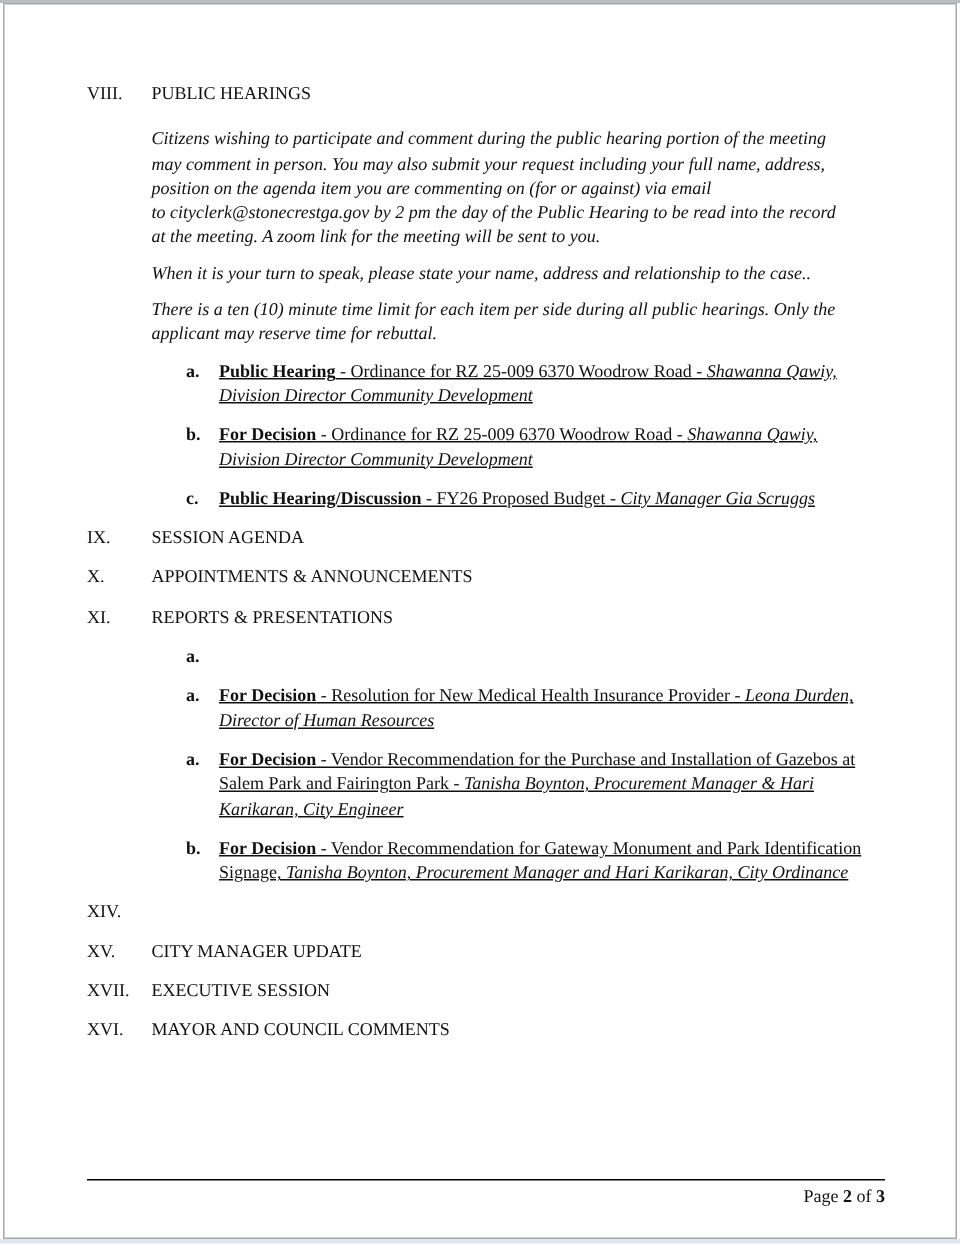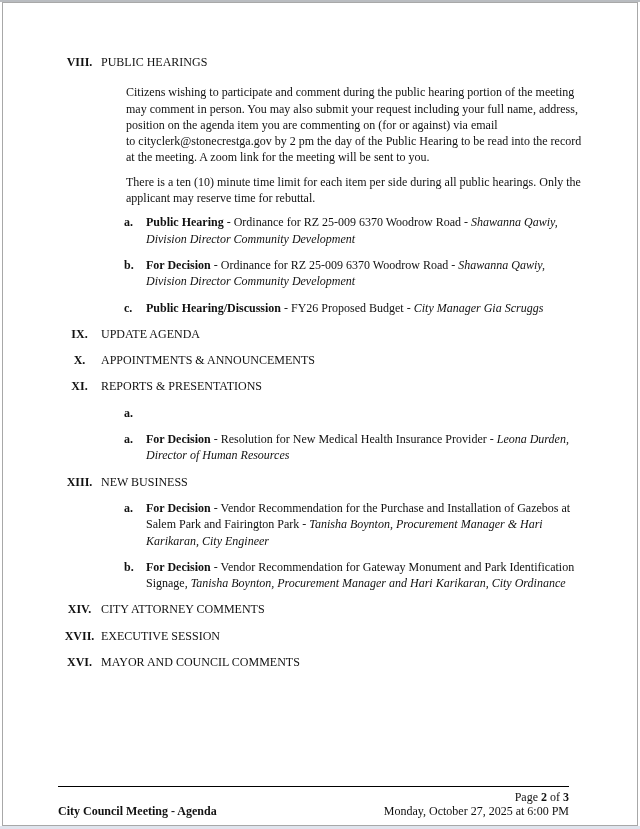--- a/index.html
+++ b/index.html
@@ -14,32 +14,32 @@
   .page{
     position:absolute;left:2px;top:2px;width:636px;height:824px;
     box-sizing:border-box;border:1px solid #a8a8a8;background:#ffffff;
   }
   .content{
     position:absolute;top:51px;left:55px;right:40px;
     font-size:12px;line-height:16.3px;
   }
   .sec{display:flex;margin:0 0 10px 0;}
   .sec.mb-lg{margin-bottom:14px;}
-  .sec .num{flex:0 0 43px;font-weight:700;text-align:center;}
+  .sec .num{flex:0 0 43px;font-weight:400;}
   .sec .title{font-weight:400;}
   .para{
-    margin:0 0 8px 68px;white-space:pre-line;
+    margin:0 0 8px 43px;font-style:italic;white-space:pre-line;
   }
   .item{display:flex;margin:0 0 10px 66px;}
   .item .letter{flex:0 0 22px;font-weight:700;}
-  .item .text{white-space:pre-line;}
+  .item .text{white-space:pre-line;text-decoration:underline;}
   .item .text b{font-weight:700;}
   .item .text i{font-style:italic;}
   .footer{
-    position:absolute;left:55px;right:68px;top:783px;
+    position:absolute;left:55px;right:47px;top:783px;
     font-size:12px;line-height:13.5px;
   }
   .footer-rule{border-top:1px solid #000000;height:0;margin-bottom:4px;}
   .footer-page{text-align:right;}
   .footer-page b{font-weight:700;}
   .footer-row{display:flex;justify-content:space-between;align-items:baseline;}
   .footer-title{font-weight:700;}
 </style>
 </head>
 <body>
@@ -52,41 +52,42 @@
 
     <div class="sec mb-lg">
       <span class="num">VIII.</span>
       <span class="title">PUBLIC HEARINGS</span>
     </div>
     <p class="para">Citizens wishing to participate and comment during the public hearing portion of the meeting
 may comment in person. You may also submit your request including your full name, address,
 position on the agenda item you are commenting on (for or against) via email
 to cityclerk@stonecrestga.gov by 2 pm the day of the Public Hearing to be read into the record
 at the meeting. A zoom link for the meeting will be sent to you.</p>
+    <p class="para">When it is your turn to speak, please state your name, address and relationship to the case..</p>
     <p class="para">There is a ten (10) minute time limit for each item per side during all public hearings. Only the
 applicant may reserve time for rebuttal.</p>
 
     <div class="item">
       <span class="letter">a.</span>
       <span class="text"><b>Public Hearing</b><span> - Ordinance for RZ 25-009 6370 Woodrow Road - </span><i>Shawanna Qawiy,
 Division Director Community Development</i></span>
     </div>
     <div class="item">
       <span class="letter">b.</span>
       <span class="text"><b>For Decision</b><span> - Ordinance for RZ 25-009 6370 Woodrow Road - </span><i>Shawanna Qawiy,
 Division Director Community Development</i></span>
     </div>
     <div class="item">
       <span class="letter">c.</span>
       <span class="text"><b>Public Hearing/Discussion</b><span> - FY26 Proposed Budget - </span><i>City Manager Gia Scruggs</i></span>
     </div>
 
     <div class="sec">
       <span class="num">IX.</span>
-      <span class="title">UPDATE AGENDA</span>
+      <span class="title">SESSION AGENDA</span>
     </div>
 
     <div class="sec">
       <span class="num">X.</span>
       <span class="title">APPOINTMENTS &amp; ANNOUNCEMENTS</span>
     </div>
 
     <div class="sec">
       <span class="num">XI.</span>
       <span class="title">REPORTS &amp; PRESENTATIONS</span>
@@ -94,55 +95,50 @@
     <div class="item">
       <span class="letter">a.</span>
     </div>
 
     <div class="item">
       <span class="letter">a.</span>
       <span class="text"><b>For Decision</b><span> - Resolution for New Medical Health Insurance Provider - </span><i>Leona Durden,
 Director of Human Resources</i></span>
     </div>
 
-    <div class="sec">
-      <span class="num">XIII.</span>
-      <span class="title">NEW BUSINESS</span>
-    </div>
     <div class="item">
       <span class="letter">a.</span>
       <span class="text"><b>For Decision</b><span> - Vendor Recommendation for the Purchase and Installation of Gazebos at
 Salem Park and Fairington Park - </span><i>Tanisha Boynton, Procurement Manager &amp; Hari
 Karikaran, City Engineer</i></span>
     </div>
     <div class="item">
       <span class="letter">b.</span>
       <span class="text"><b>For Decision</b><span> - Vendor Recommendation for Gateway Monument and Park Identification
 Signage, </span><i>Tanisha Boynton, Procurement Manager and Hari Karikaran, City Ordinance</i></span>
     </div>
 
     <div class="sec">
       <span class="num">XIV.</span>
-      <span class="title">CITY ATTORNEY COMMENTS</span>
     </div>
 
+    <div class="sec">
+      <span class="num">XV.</span>
+      <span class="title">CITY MANAGER UPDATE</span>
+    </div>
 
     <div class="sec">
       <span class="num">XVII.</span>
       <span class="title">EXECUTIVE SESSION</span>
     </div>
 
     <div class="sec">
       <span class="num">XVI.</span>
       <span class="title">MAYOR AND COUNCIL COMMENTS</span>
     </div>
 
   </div>
 
   <div class="footer">
     <div class="footer-rule"></div>
     <div class="footer-page"><span>Page </span><b>2</b><span> of </span><b>3</b></div>
-    <div class="footer-row">
-      <span class="footer-title">City Council Meeting - Agenda</span>
-      <span class="footer-date">Monday, October 27, 2025 at 6:00 PM</span>
-    </div>
   </div>
 </div>
 
 </body></html>

